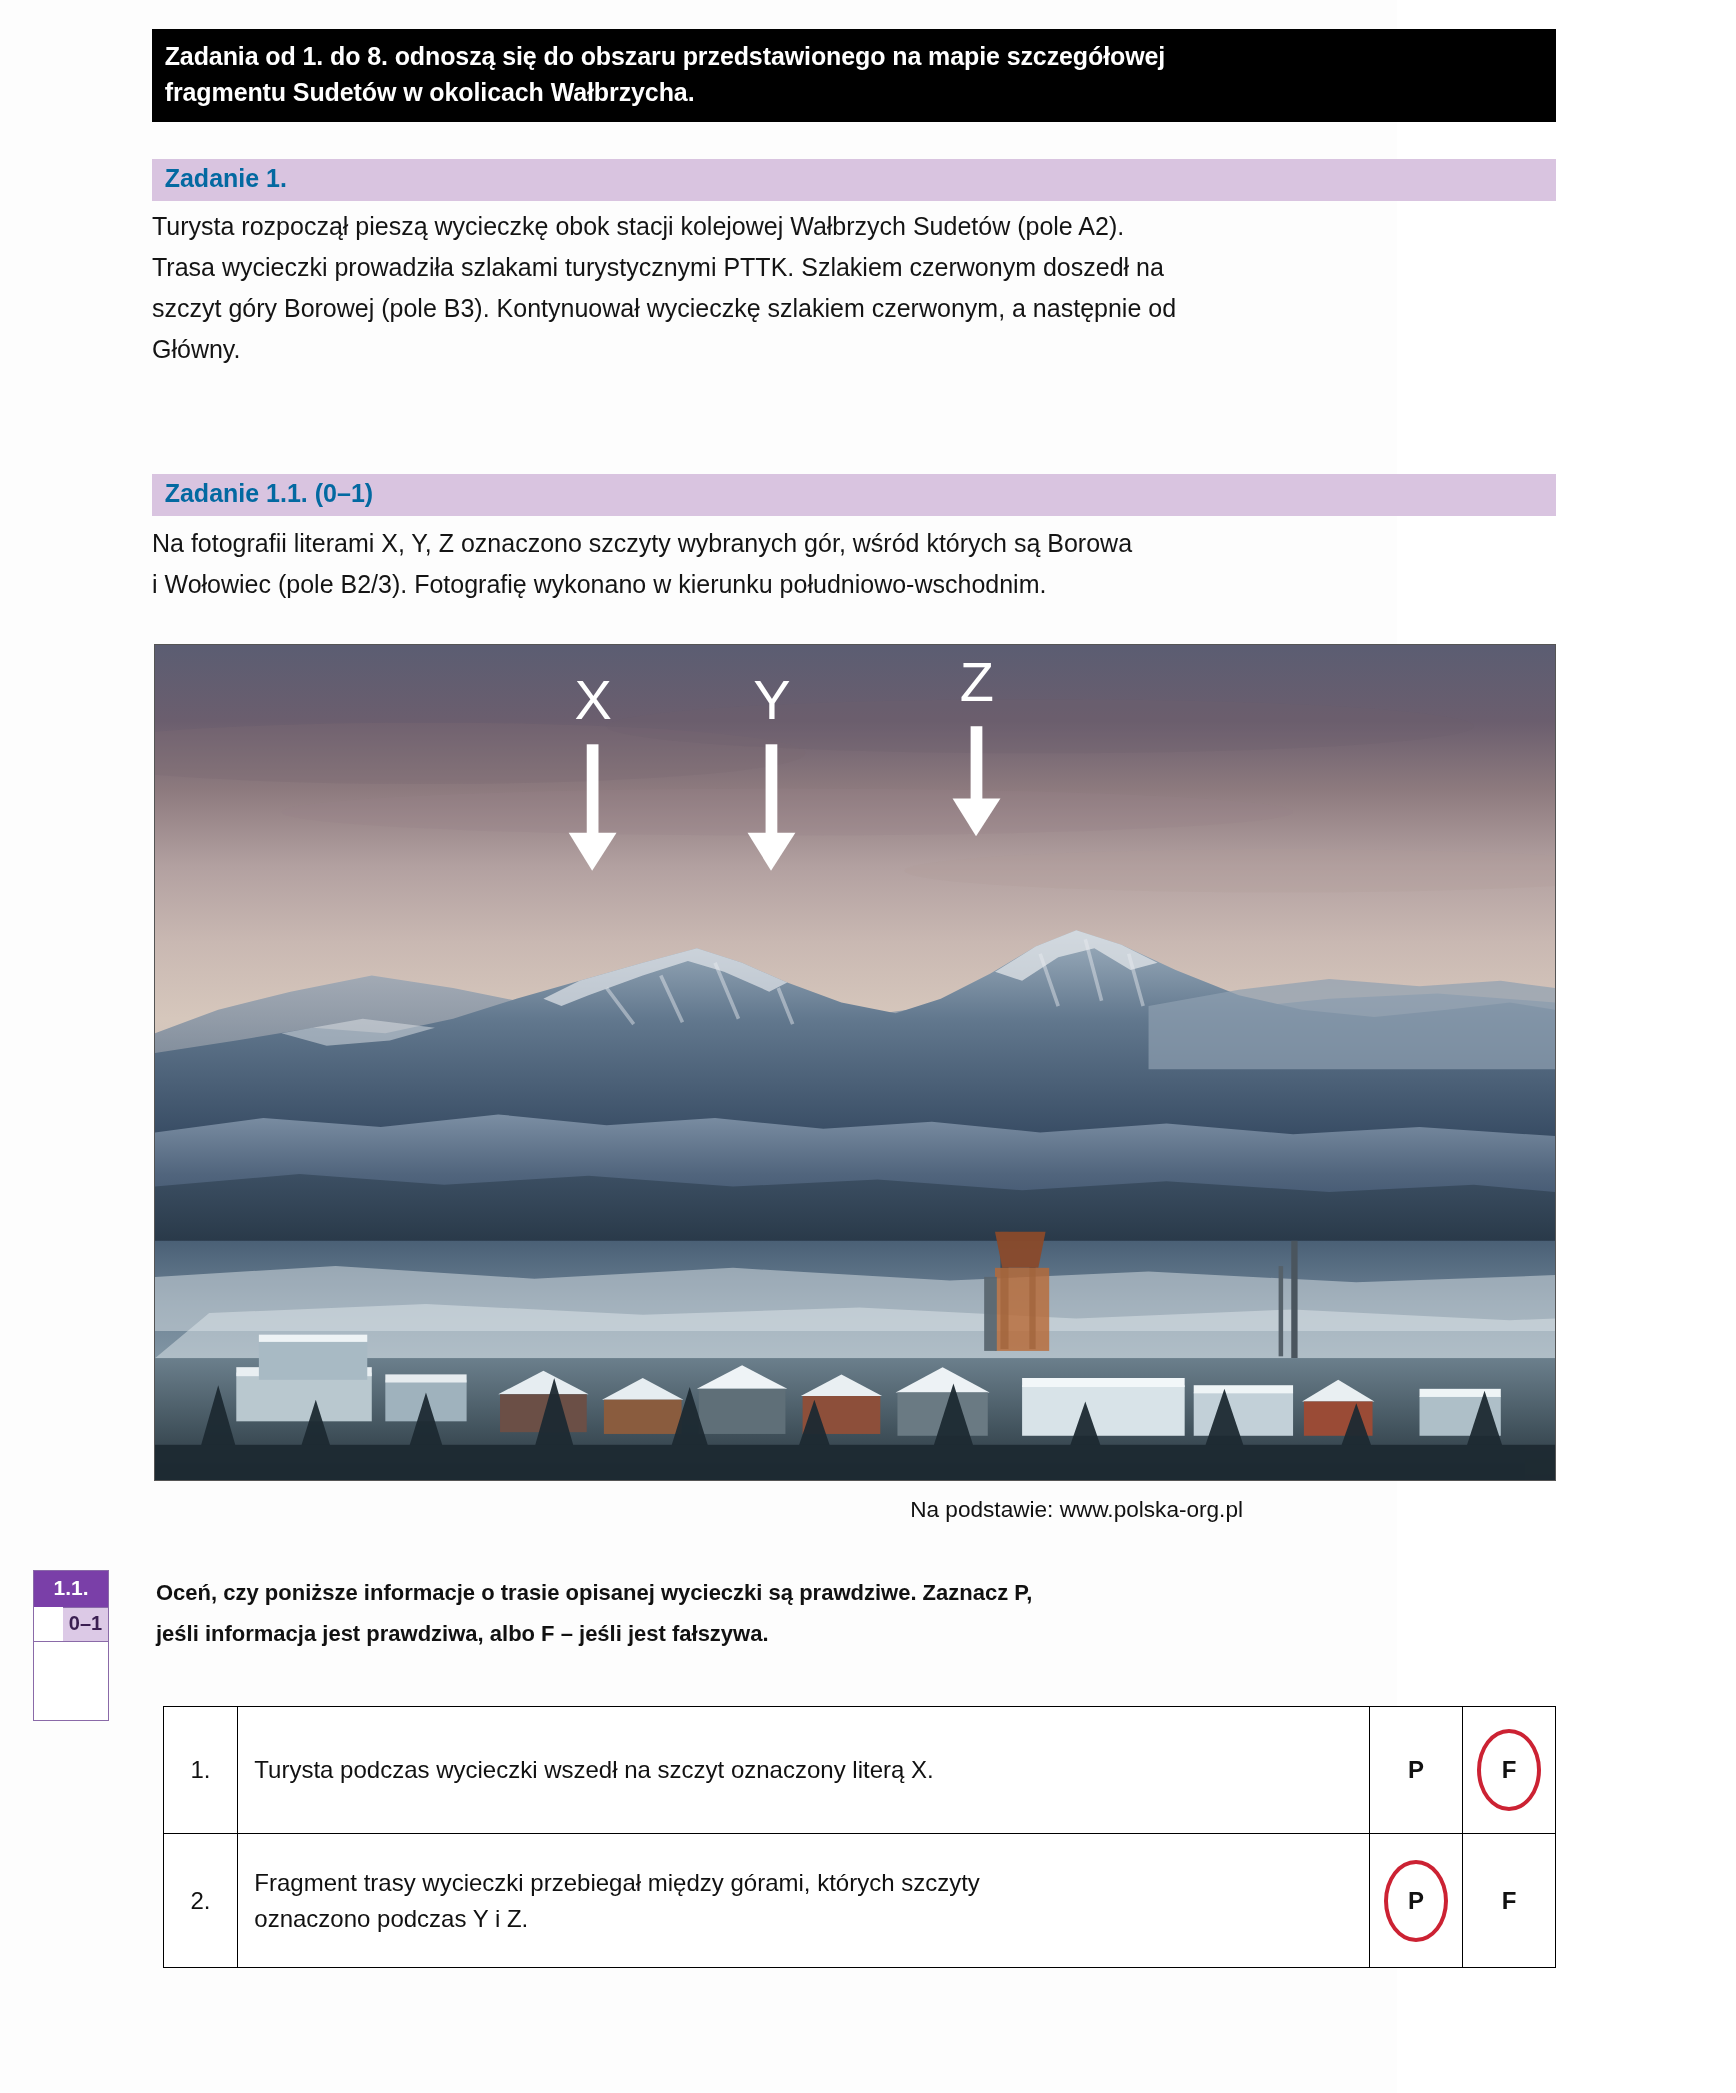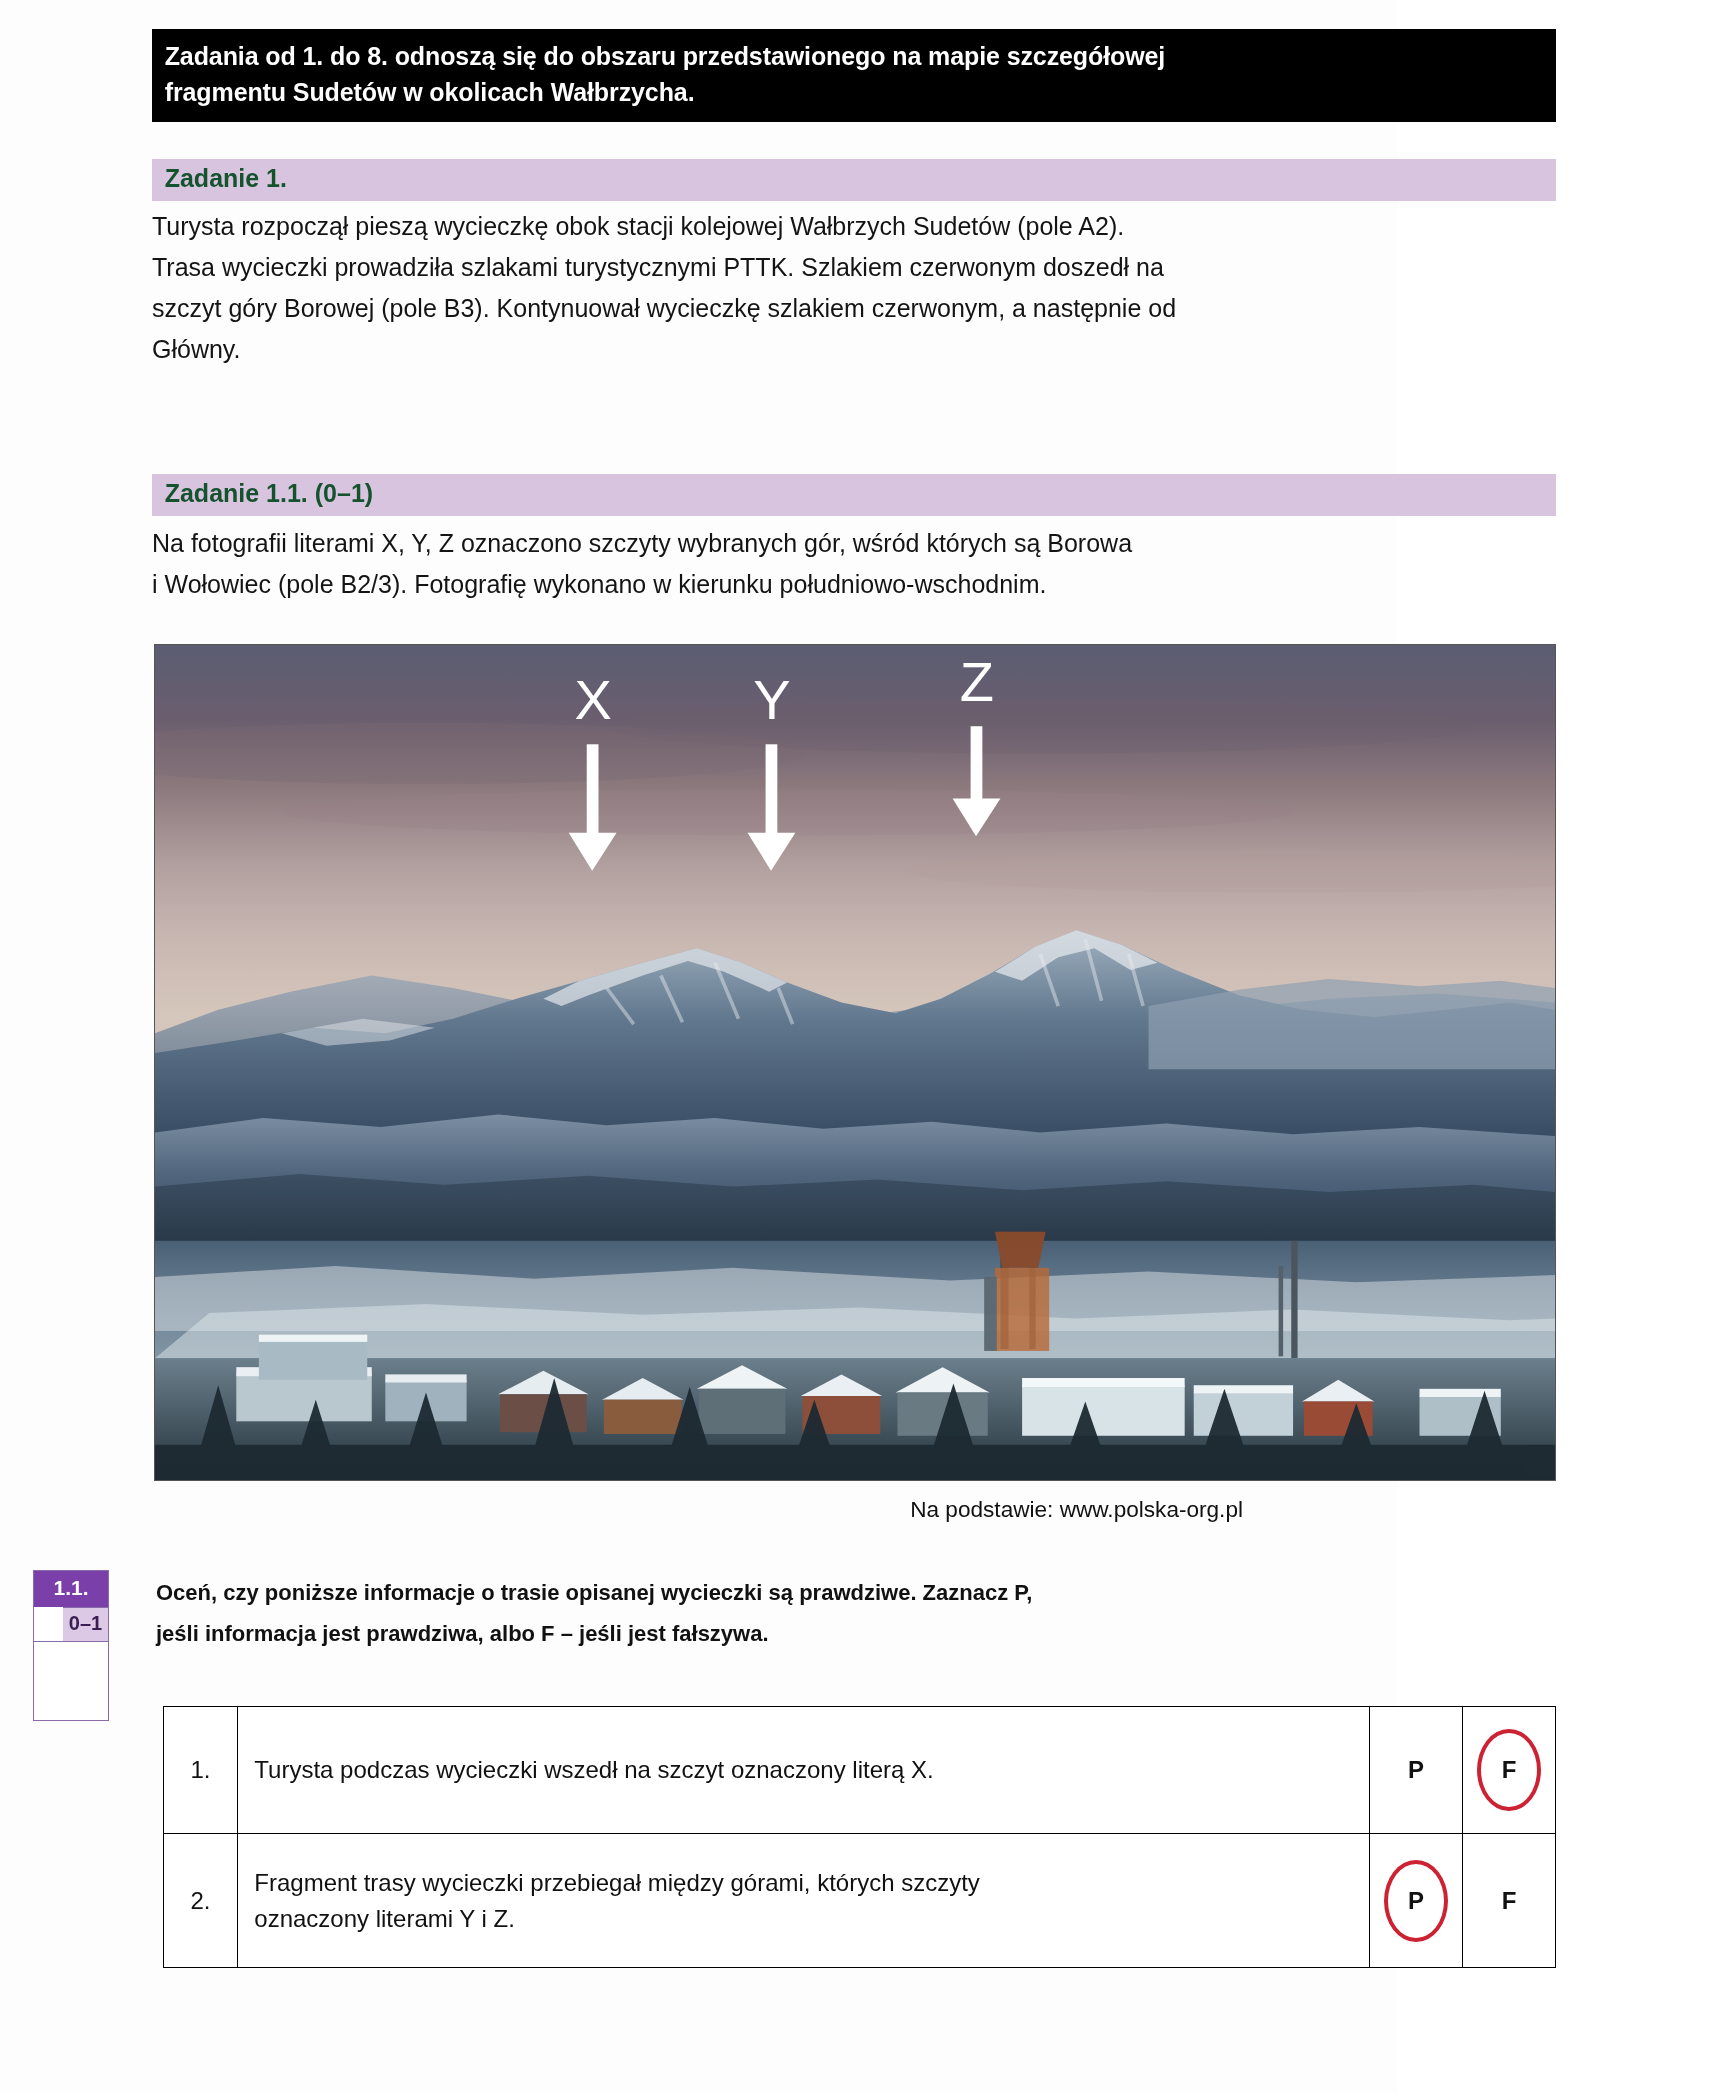--- a/index.html
+++ b/index.html
@@ -39,21 +39,21 @@
   }
   .banner div { white-space: nowrap; }
 
   
   .task-head {
     position: absolute;
     left: 152px;
     background: #d9c4e0;
     font-weight: bold;
     font-size: 25px;
-    color: #14532d;
+    color: #0369a1;
     box-sizing: border-box;
     padding: 5.4px 0 7.2px 12.7px;
   }
   #head-1  { top: 159px; width: 1404px; }
   #head-11 { top: 474px; width: 1404px; }
 
   
   .para {
     position: absolute;
     left: 152px;
@@ -367,21 +367,21 @@
         </td>
         <td class="col-pf">
           <span class="ellipse"></span>
           <span class="pf-letter">F</span>
         </td>
       </tr>
       <tr class="row-2">
         <td class="col-num">2.</td>
         <td class="col-stmt">
           <div class="stmt-line">Fragment trasy wycieczki przebiegał między górami, których szczyty</div>
-          <div class="stmt-line">oznaczony literami Y i Z.</div>
+          <div class="stmt-line">oznaczono podczas Y i Z.</div>
         </td>
         <td class="col-pf">
           <span class="ellipse"></span>
           <span class="pf-letter">P</span>
         </td>
         <td class="col-pf">
           <span class="pf-letter">F</span>
         </td>
       </tr>
     </tbody>

